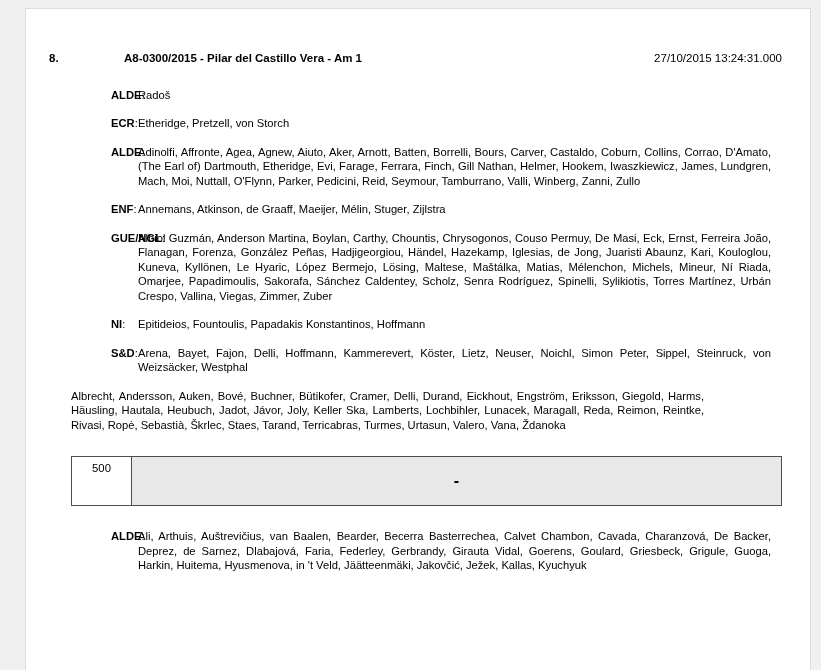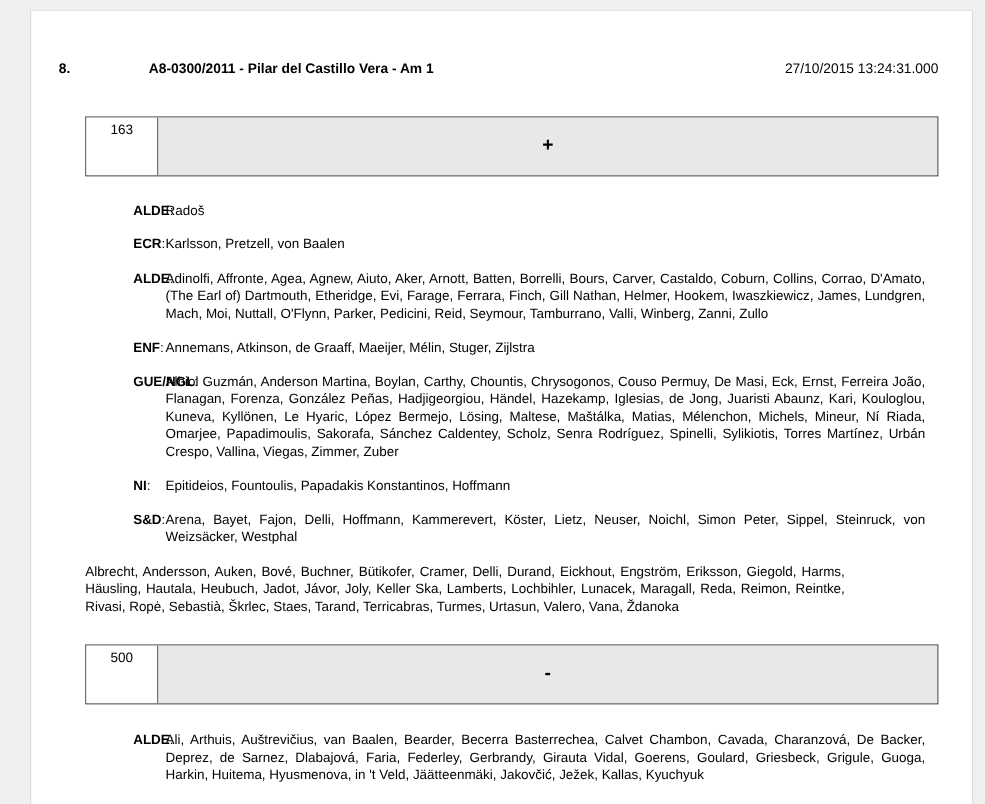--- a/index.html
+++ b/index.html
@@ -100,39 +100,35 @@
   }
 </style>
 </head>
 <body>
 
 <div class="canvas">
   <div class="page">
 
     <div class="doc-header">
       <span class="item-number">8.</span>
-      <span class="doc-title">A8-0300/2011 - Pilar del Castillo Vera - Am 1</span>
+      <span class="doc-title">A8-0300/2015 - Pilar del Castillo Vera - Am 1</span>
       <span class="doc-timestamp">27/10/2015 13:24:31.000</span>
     </div>
 
-    <div class="banner plus">
-      <div class="count-cell">163</div>
-      <div class="symbol-cell">+</div>
-    </div>
 
     <div class="group-list">
 
       <div class="group-row">
         <div class="group-label"><b>ALDE</b><span>:</span></div>
         <div class="group-names">Radoš</div>
       </div>
 
       <div class="group-row">
         <div class="group-label"><b>ECR</b><span>:</span></div>
-        <div class="group-names">Karlsson, Pretzell, von Baalen</div>
+        <div class="group-names">Etheridge, Pretzell, von Storch</div>
       </div>
 
       <div class="group-row">
         <div class="group-label"><b>ALDE</b><span>:</span></div>
         <div class="group-names">Adinolfi, Affronte, Agea, Agnew, Aiuto, Aker, Arnott, Batten, Borrelli, Bours, Carver, Castaldo, Coburn, Collins, Corrao, D'Amato, (The Earl of) Dartmouth, Etheridge, Evi, Farage, Ferrara, Finch, Gill Nathan, Helmer, Hookem, Iwaszkiewicz, James, Lundgren, Mach, Moi, Nuttall, O'Flynn, Parker, Pedicini, Reid, Seymour, Tamburrano, Valli, Winberg, Zanni, Zullo</div>
       </div>
 
       <div class="group-row">
         <div class="group-label"><b>ENF</b><span>:</span></div>
         <div class="group-names">Annemans, Atkinson, de Graaff, Maeijer, Mélin, Stuger, Zijlstra</div>

